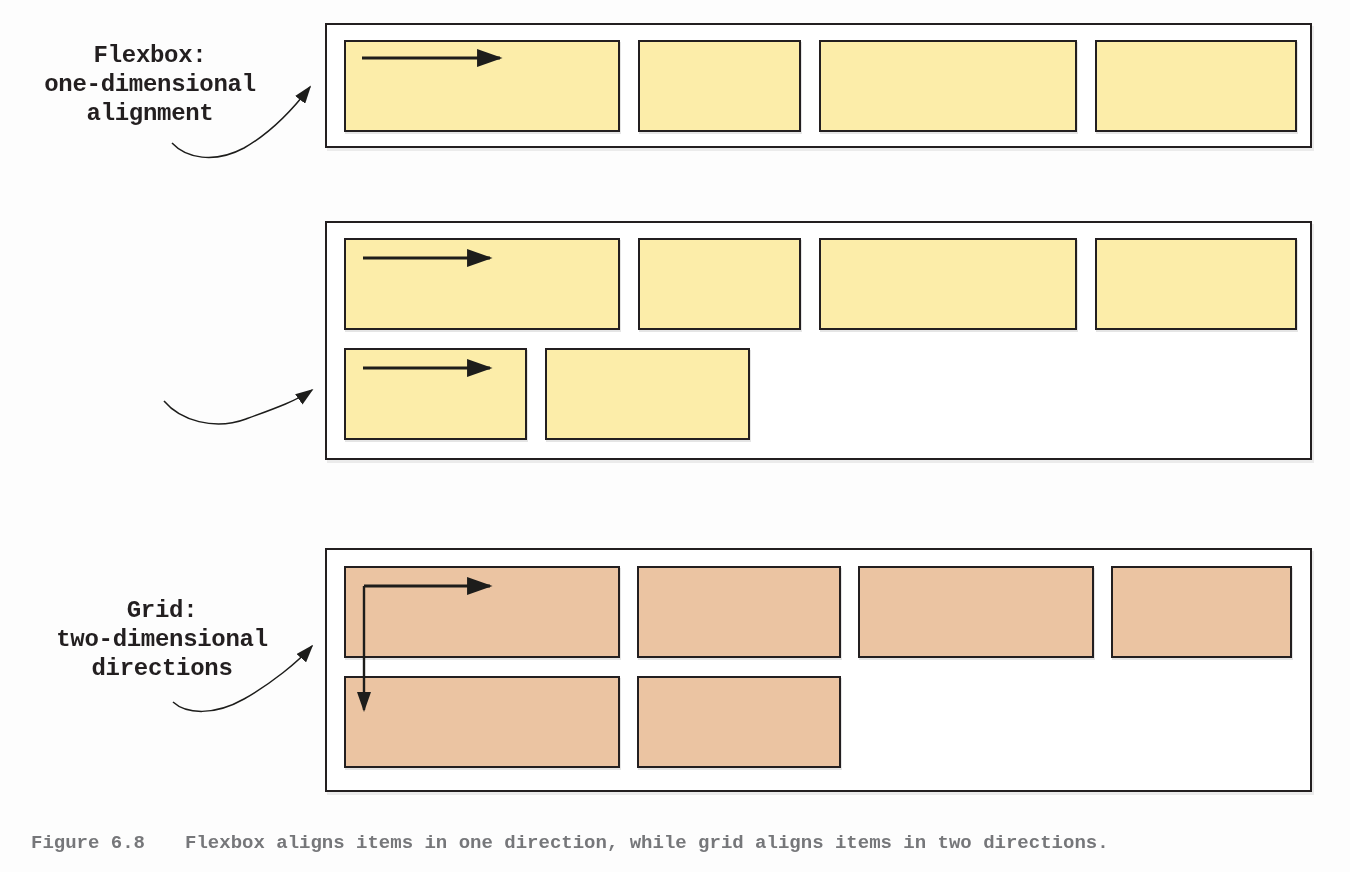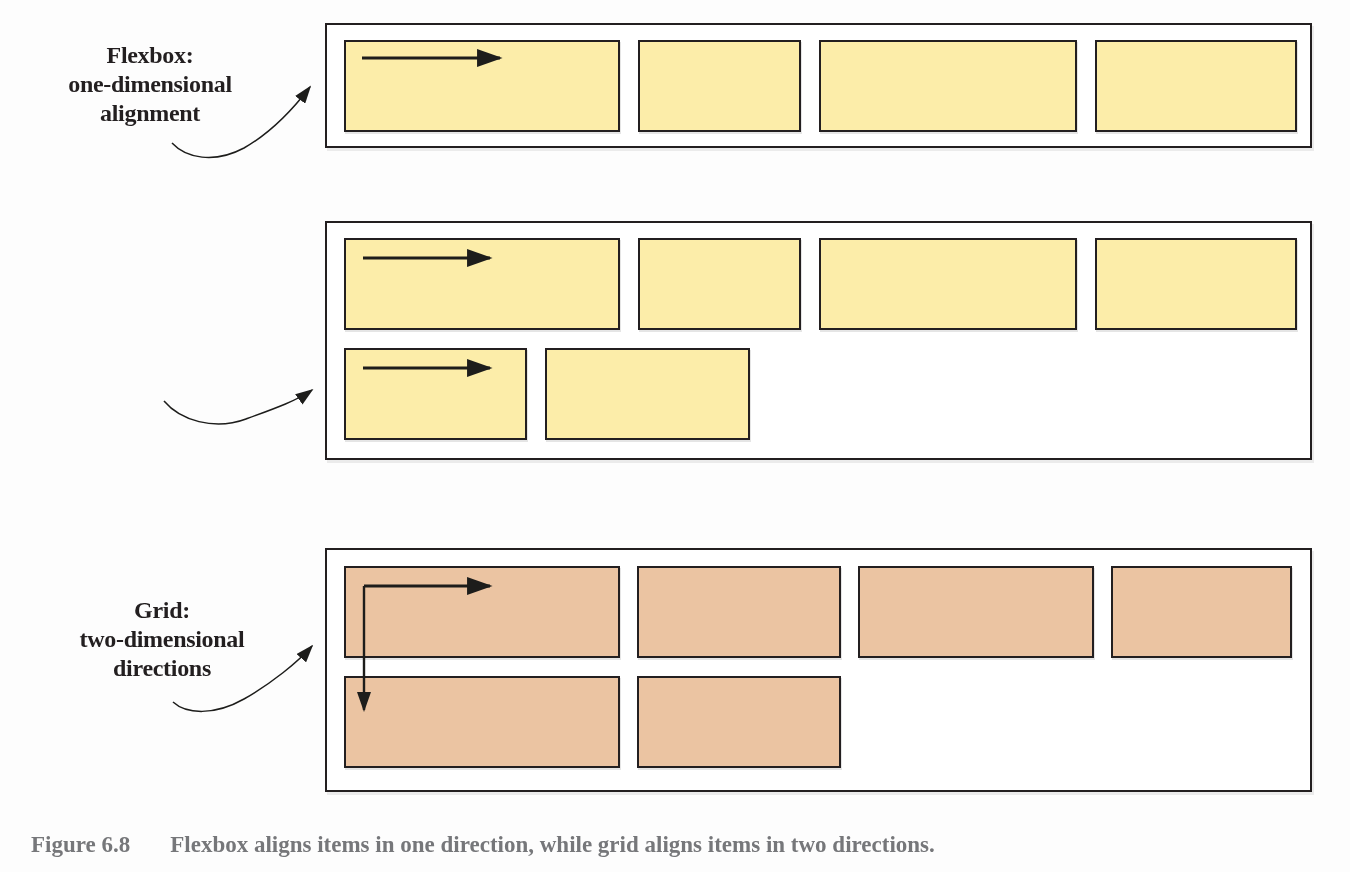--- a/index.html
+++ b/index.html
@@ -11,21 +11,21 @@
     --caption-text:#76777a;
     --background:#fdfdfd;
   }
   *{margin:0;padding:0;box-sizing:border-box;}
   html,body{background:var(--background);}
   .page{
     position:relative;
     width:1350px;height:872px;
     background:var(--background);
     overflow:hidden;
-    font-family:Liberation Serif, serif;
+    font-family:Liberation Mono, monospace;
   }
   .callout-label{
     position:absolute;
     text-align:center;
     font-weight:700;
     font-size:24px;
     line-height:29px;
     letter-spacing:-0.3px;
     color:var(--label-text);
     white-space:pre-line;
@@ -63,21 +63,21 @@
   .overlay{
     position:absolute;left:0;top:0;width:1350px;height:872px;
     z-index:5;pointer-events:none;
   }
   .flow-arrow{stroke:var(--arrow);stroke-width:3;fill:none;}
   .callout-arrow{stroke:var(--arrow);stroke-width:1.5;fill:none;}
   .figure-caption{
     position:absolute;
     left:31px;top:832px;
     font-weight:700;
-    font-size:23px;
+    font-size:19px;
     color:var(--caption-text);
     white-space:nowrap;
     z-index:2;
   }
   .figure-caption .fig-num{display:inline-block;margin-right:40px;}
 </style>
 </head>
 <body>
 
 <div class="page">

